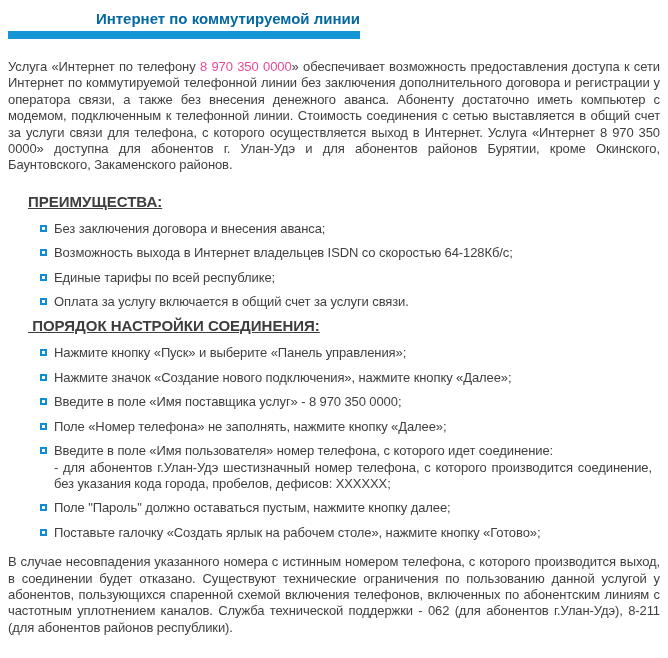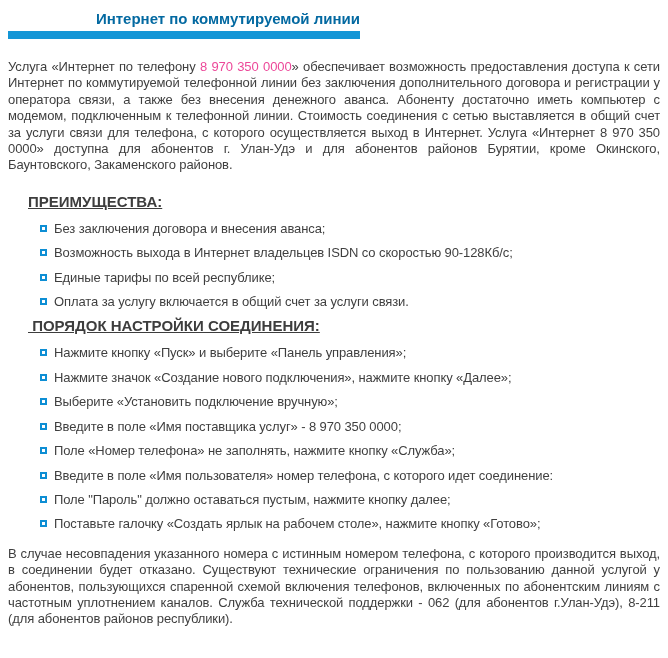--- a/index.html
+++ b/index.html
@@ -54,36 +54,36 @@
     <h1>Интернет по коммутируемой линии</h1>
     <div class="title-bar"></div>
   </header>
 
   <p class="para"><span>Услуга «Интернет по телефону </span><a class="phone">8 970 350 0000</a><span>» обеспечивает возможность предоставления доступа к сети Интернет по коммутируемой телефонной линии без заключения дополнительного договора и регистрации у оператора связи, а также без внесения денежного аванса. Абоненту достаточно иметь компьютер с модемом, подключенным к телефонной линии. Стоимость соединения с сетью выставляется в общий счет за услуги связи для телефона, с которого осуществляется выход в Интернет. Услуга «Интернет 8 970 350 0000» доступна для абонентов г. Улан-Удэ и для абонентов районов Бурятии, кроме Окинского, Баунтовского, Закаменского районов.</span></p>
 
   <h2 class="sec-h">ПРЕИМУЩЕСТВА:</h2>
 
   <ul class="blist">
     <li><span class="sq"></span><span>Без заключения договора и внесения аванса;</span></li>
-    <li><span class="sq"></span><span>Возможность выхода в Интернет владельцев ISDN со скоростью 90-128Кб/с;</span></li>
+    <li><span class="sq"></span><span>Возможность выхода в Интернет владельцев ISDN со скоростью 64-128Кб/с;</span></li>
     <li><span class="sq"></span><span>Единые тарифы по всей республике;</span></li>
     <li><span class="sq"></span><span>Оплата за услугу включается в общий счет за услуги связи.</span></li>
   </ul>
 
   <h2 class="sec-h gap-after-list"> ПОРЯДОК НАСТРОЙКИ СОЕДИНЕНИЯ:</h2>
 
   <ul class="blist">
     <li><span class="sq"></span><span>Нажмите кнопку «Пуск» и выберите «Панель управления»;</span></li>
     <li><span class="sq"></span><span>Нажмите значок «Создание нового подключения», нажмите кнопку «Далее»;</span></li>
-    <li><span class="sq"></span><span>Выберите «Установить подключение вручную»;</span></li>
     <li><span class="sq"></span></li>
     <li><span class="sq"></span><span>Введите в поле «Имя поставщика услуг» - 8 970 350 0000;</span></li>
-    <li><span class="sq"></span><span>Поле «Номер телефона» не заполнять, нажмите кнопку «Служба»;</span></li>
+    <li><span class="sq"></span><span>Поле «Номер телефона» не заполнять, нажмите кнопку «Далее»;</span></li>
     <li>
       <span class="sq"></span><span>Введите в поле «Имя пользователя» номер телефона, с которого идет соединение:</span>
+      <div>- для абонентов г.Улан-Удэ шестизначный номер телефона, с которого производится соединение, без указания кода города, пробелов, дефисов: XXXXXX;</div>
     </li>
     <li><span class="sq"></span><span>Поле "Пароль" должно оставаться пустым, нажмите кнопку далее;</span></li>
     <li><span class="sq"></span><span>Поставьте галочку «Создать ярлык на рабочем столе», нажмите кнопку «Готово»;</span></li>
   </ul>
 
   <p class="para footer-para">В случае несовпадения указанного номера с истинным номером телефона, с которого производится выход, в соединении будет отказано. Существуют технические ограничения по пользованию данной услугой у абонентов, пользующихся спаренной схемой включения телефонов, включенных по абонентским линиям с частотным уплотнением каналов. Служба технической поддержки - 062 (для абонентов г.Улан-Удэ), 8-211 (для абонентов районов республики).</p>
 
 </div>
 
 </body></html>

